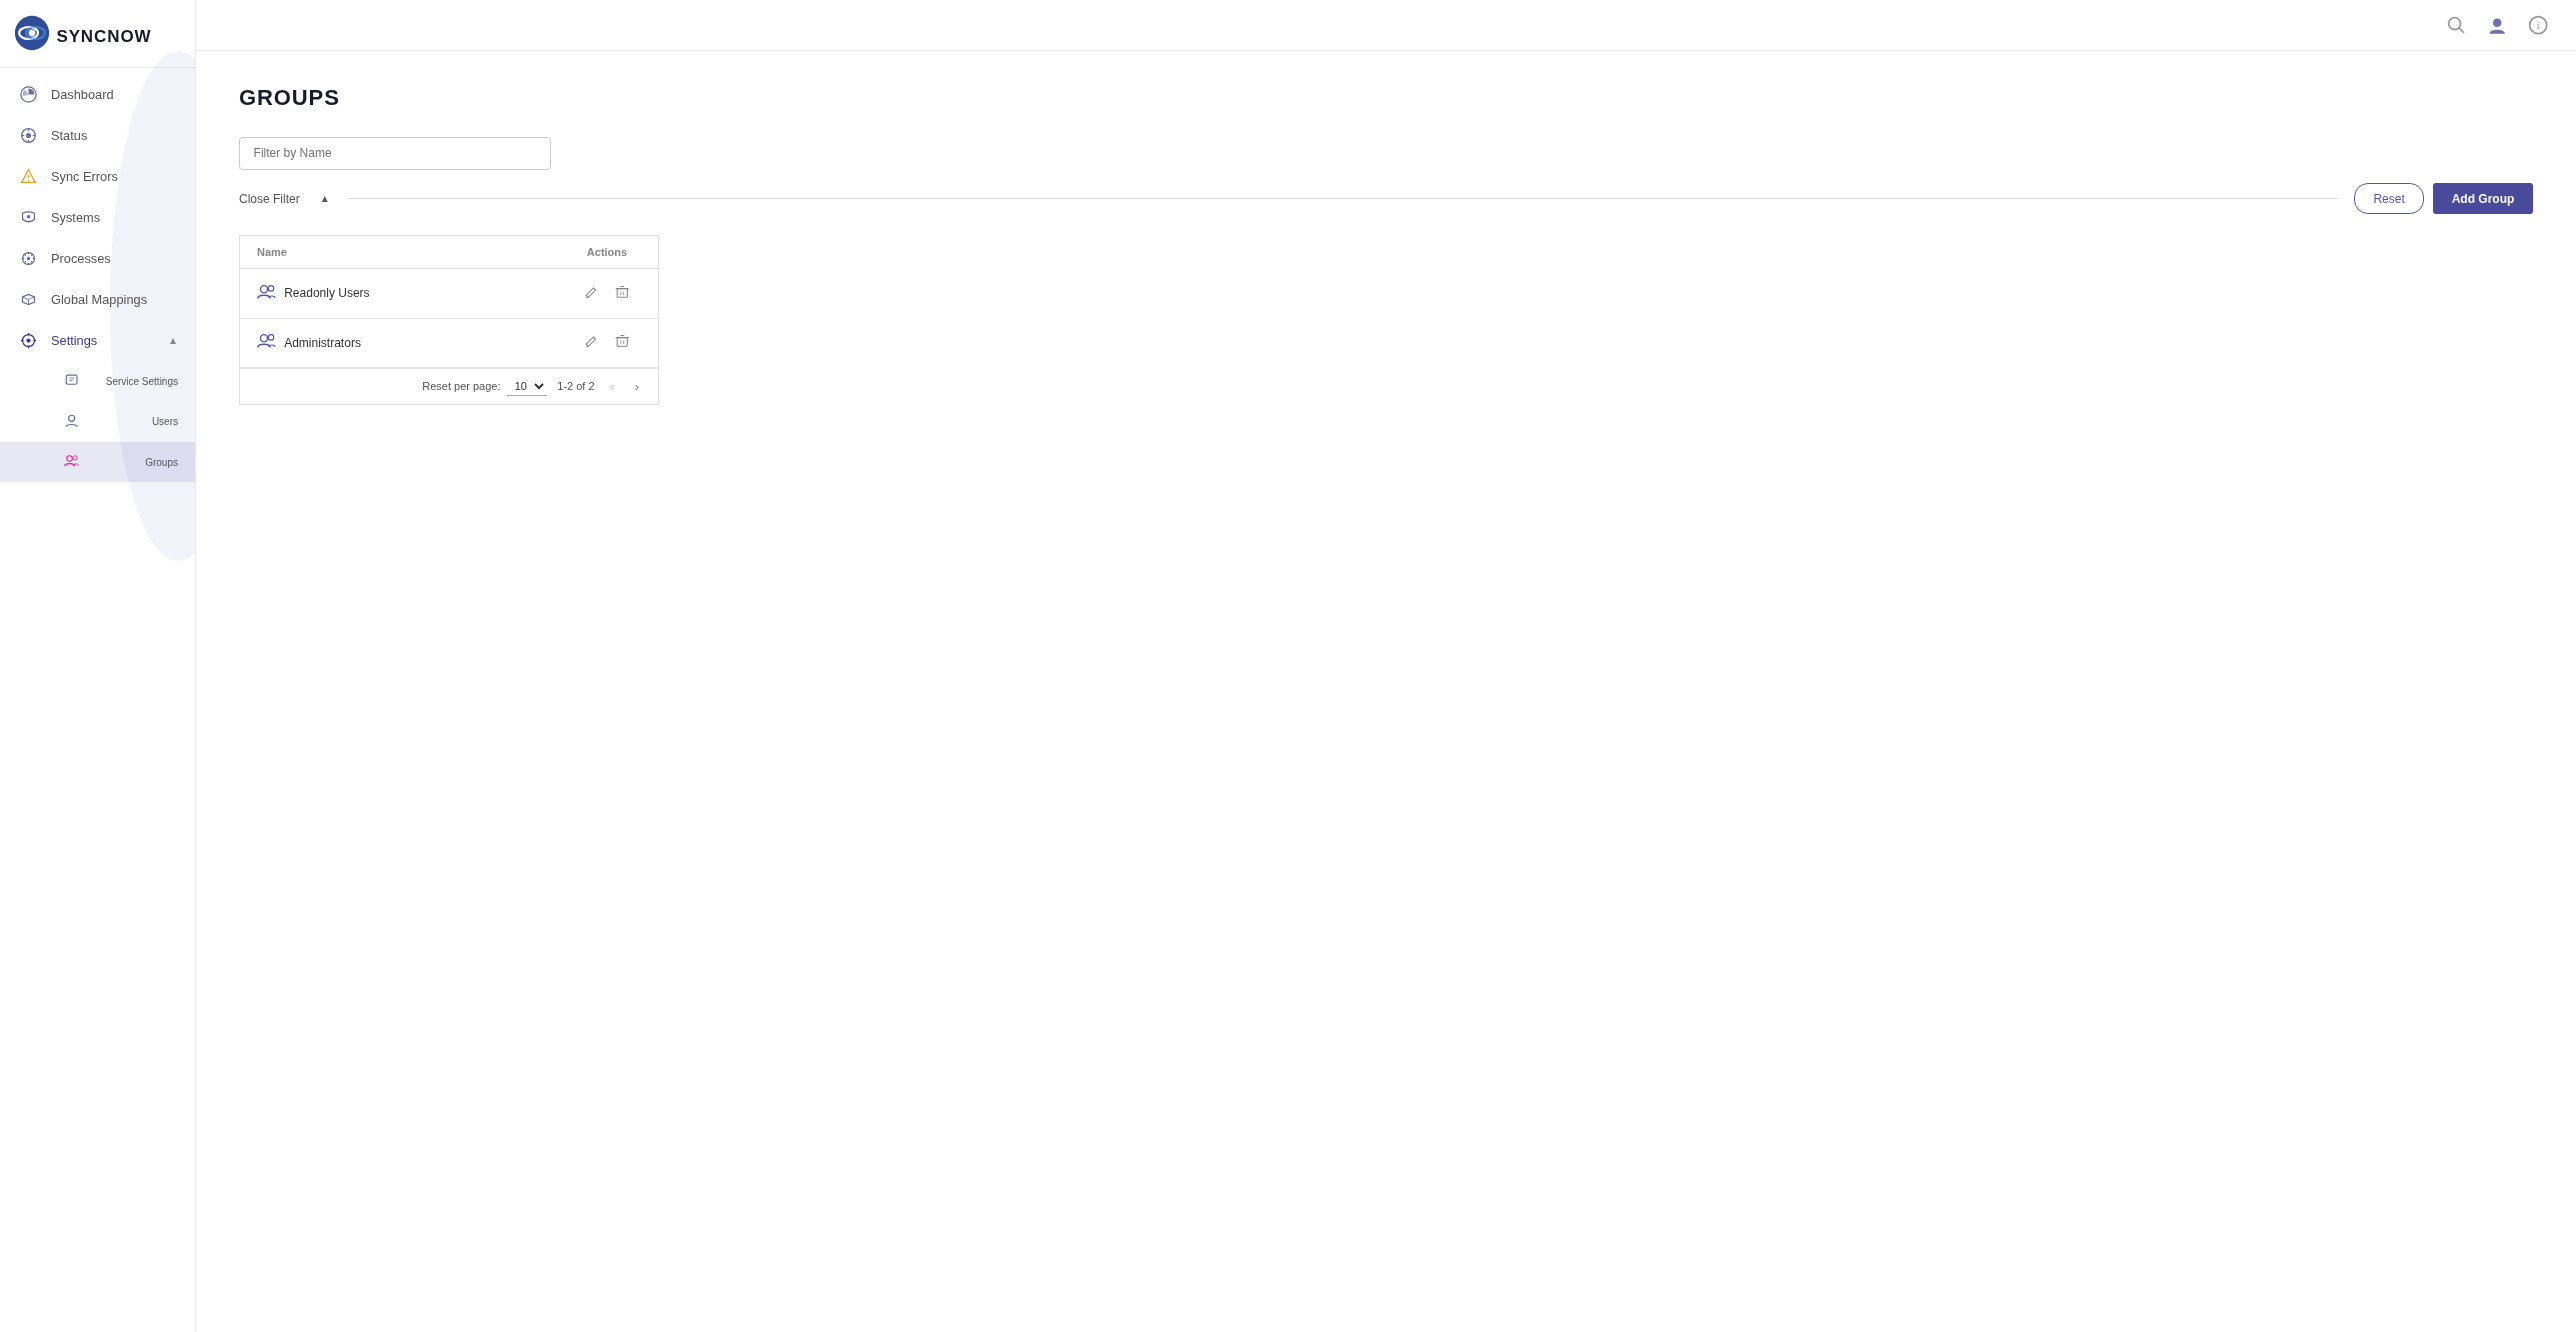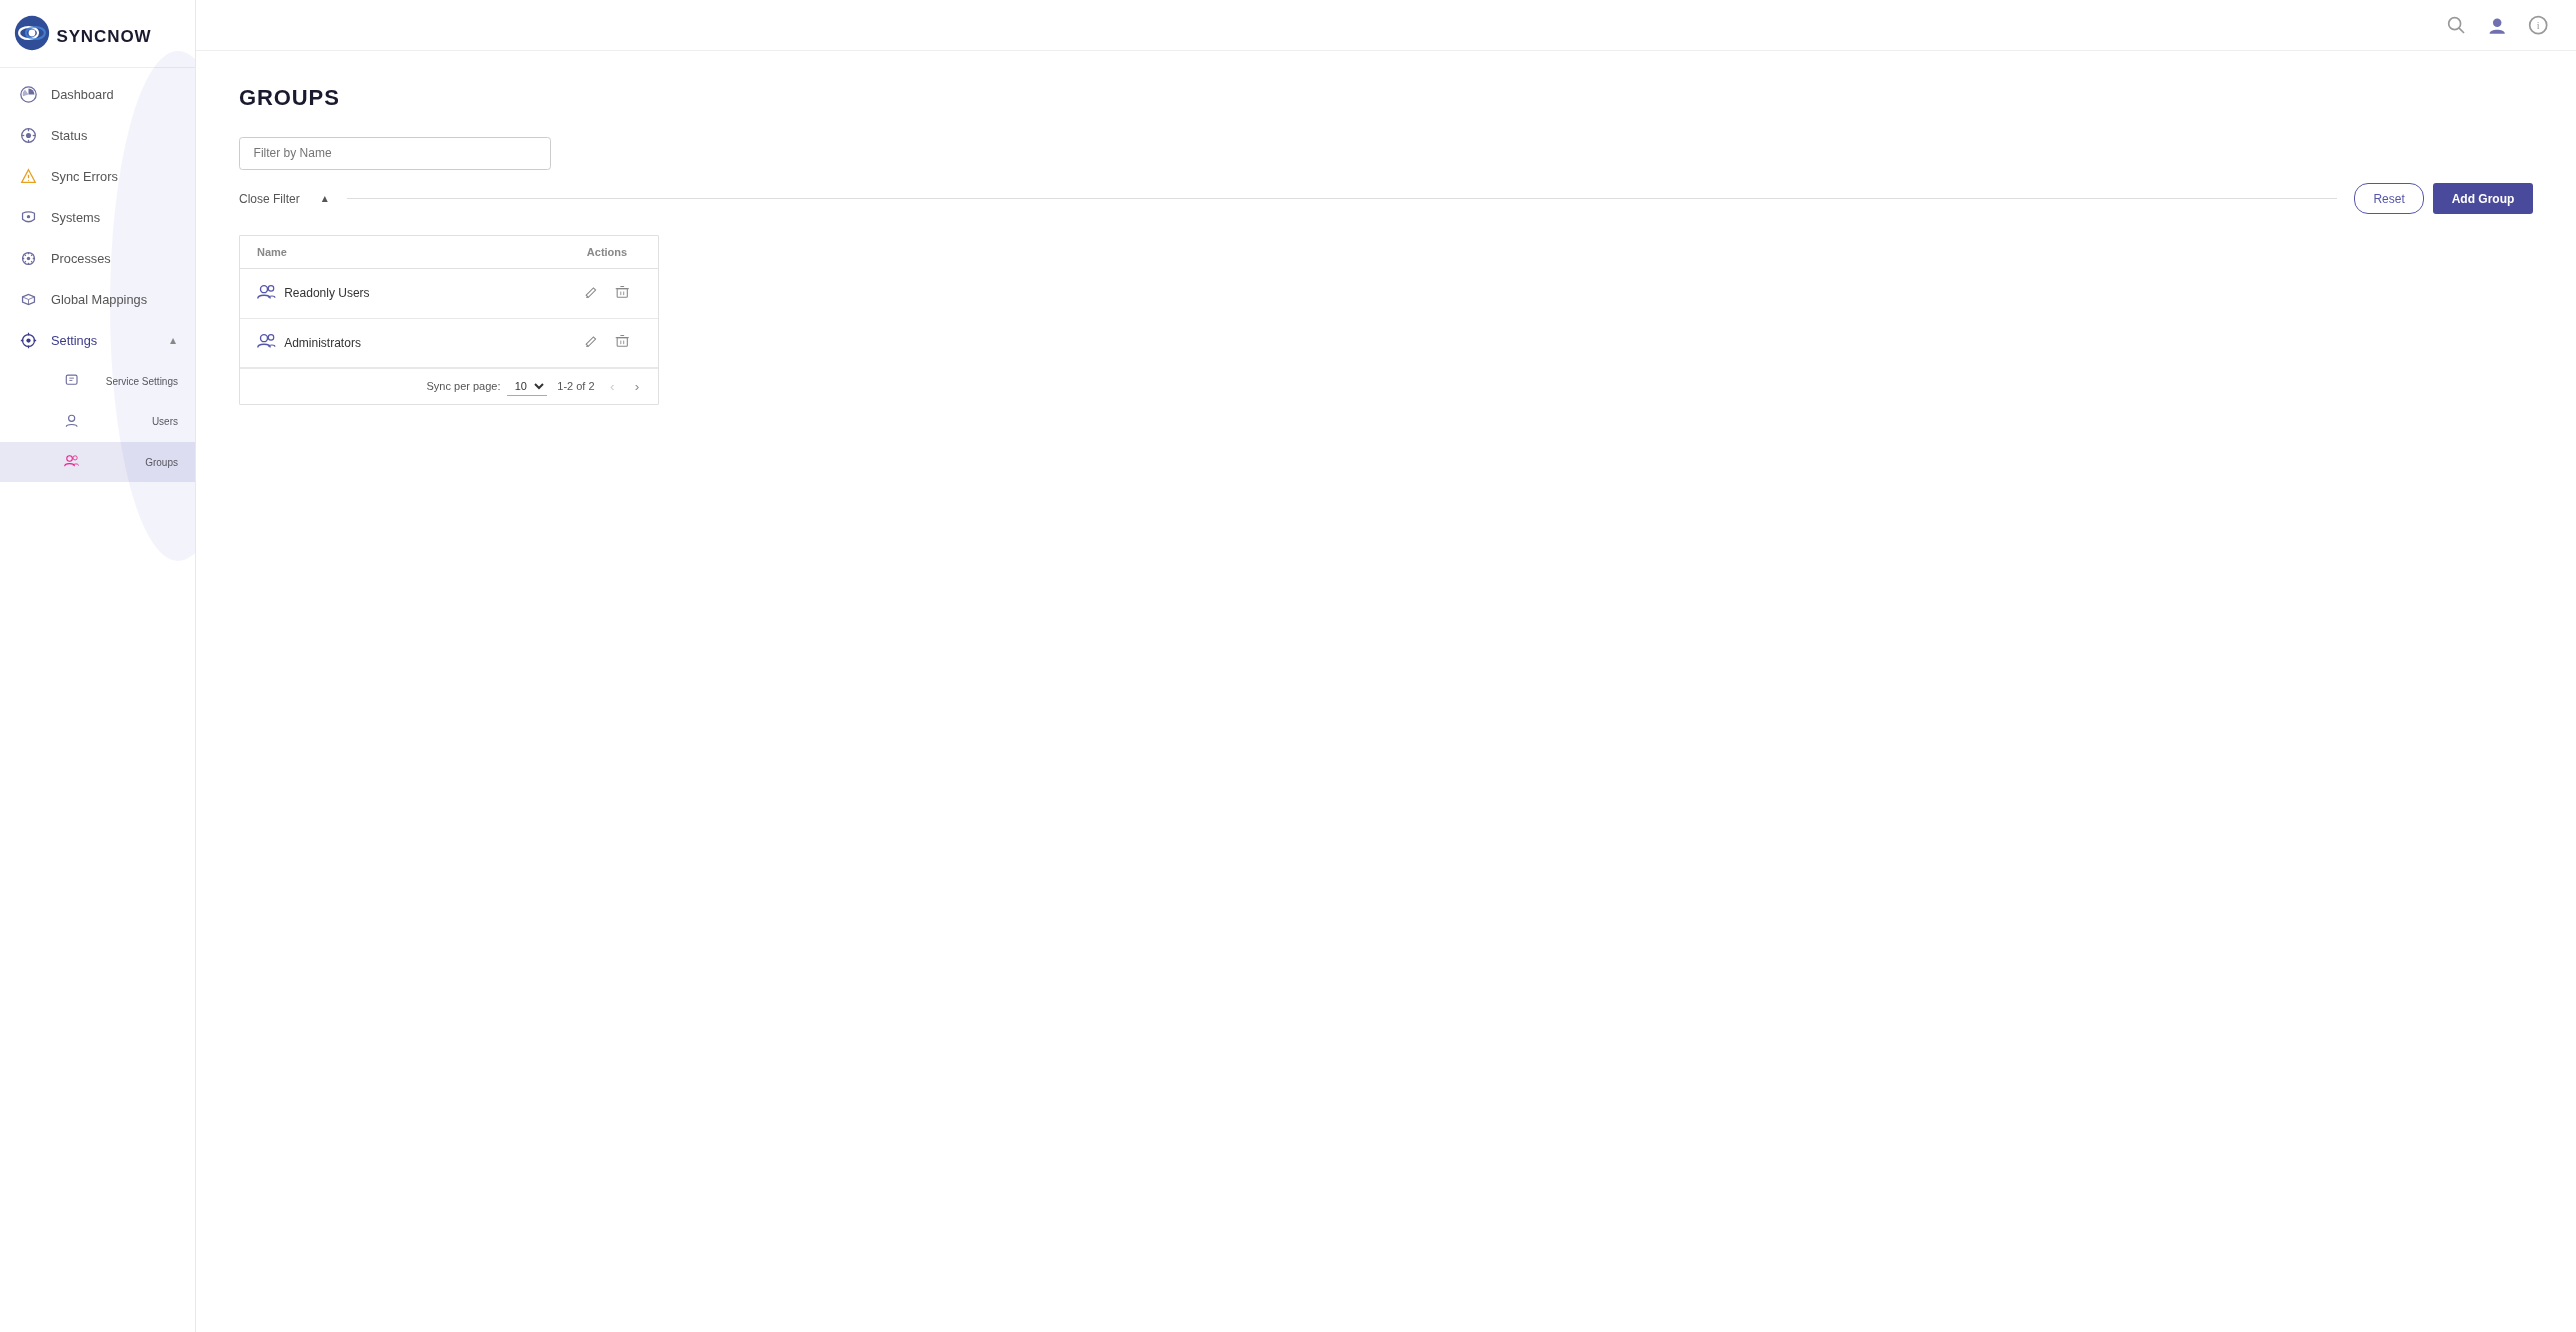--- a/index.html
+++ b/index.html
@@ -559,21 +559,21 @@
               <line x1="8" y1="2" x2="12" y2="2" stroke="#888" stroke-width="1.5" stroke-linecap="round"></line>
               <line x1="8" y1="9" x2="8" y2="14" stroke="#888" stroke-width="1.2"></line>
               <line x1="12" y1="9" x2="12" y2="14" stroke="#888" stroke-width="1.2"></line>
             </svg>
           </button>
         </div>
       </div>
 
       <div class="pagination">
         <div class="rows-per-page">
-          <span>Sync per page:</span>
+          <span>Reset per page:</span>
           <select class="rows-select">
             <option>10</option>
             <option>5</option>
             <option>25</option>
             <option>50</option>
           </select>
         </div>
         <span class="page-info">1-2 of 2</span>
         <button class="page-nav-btn" disabled="">‹</button>
         <button class="page-nav-btn">›</button>

